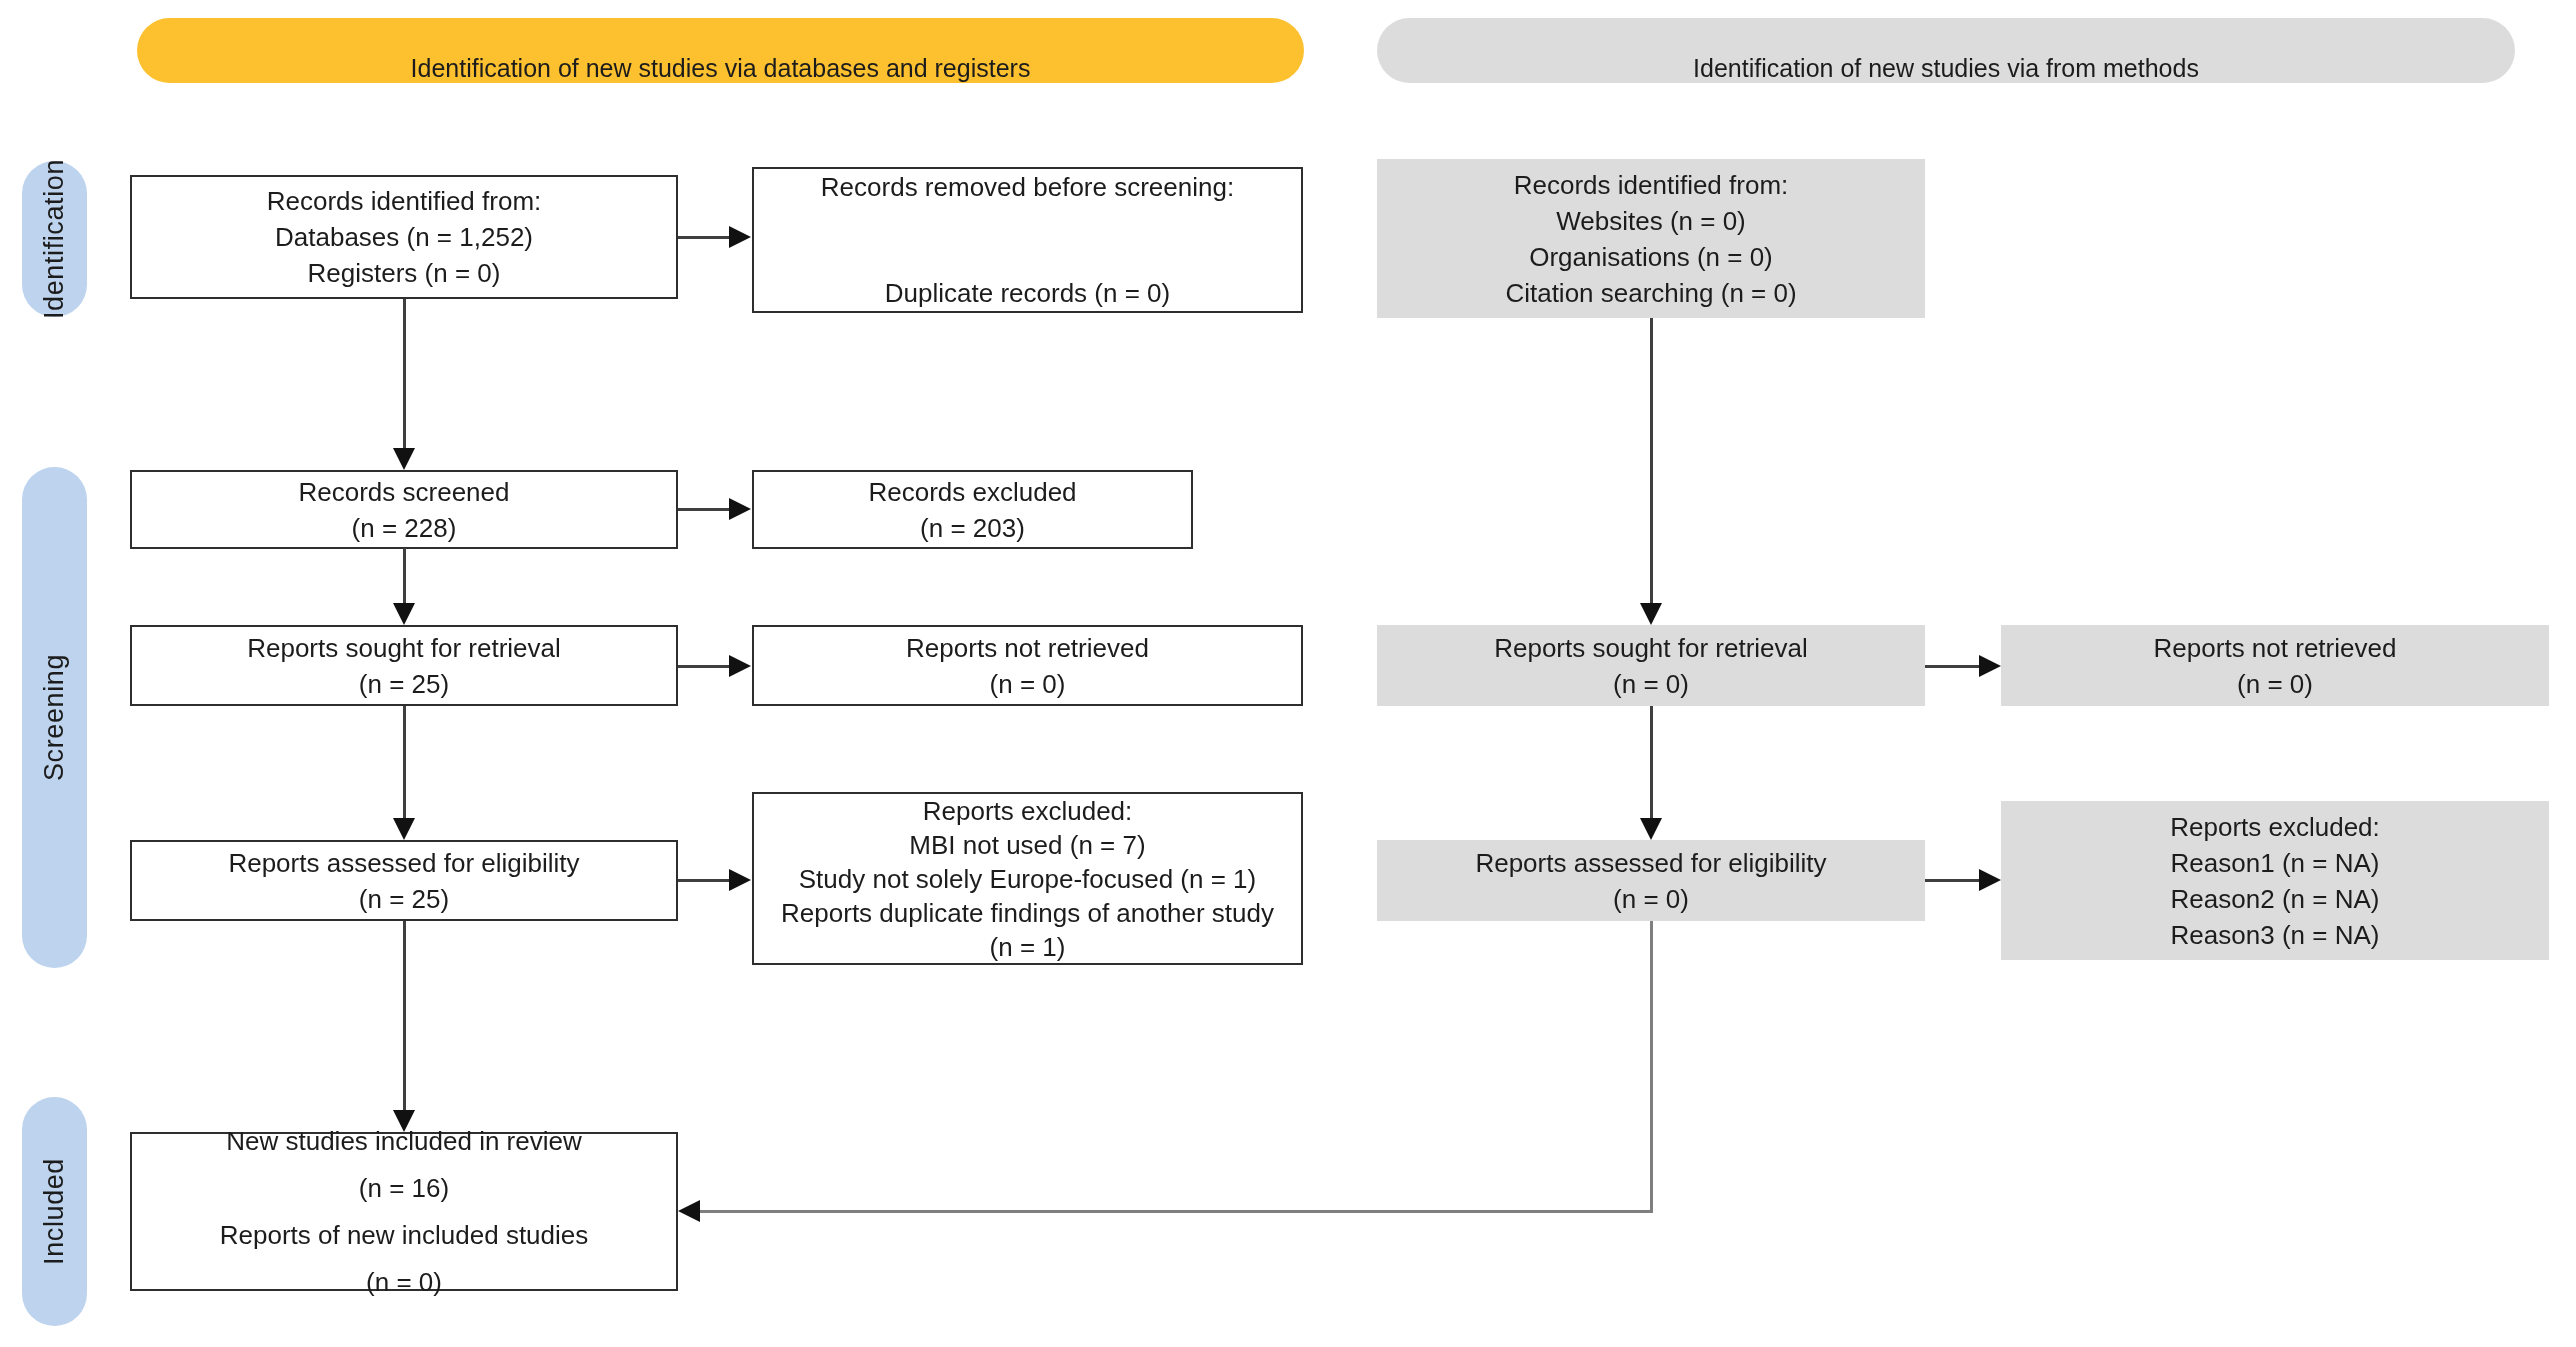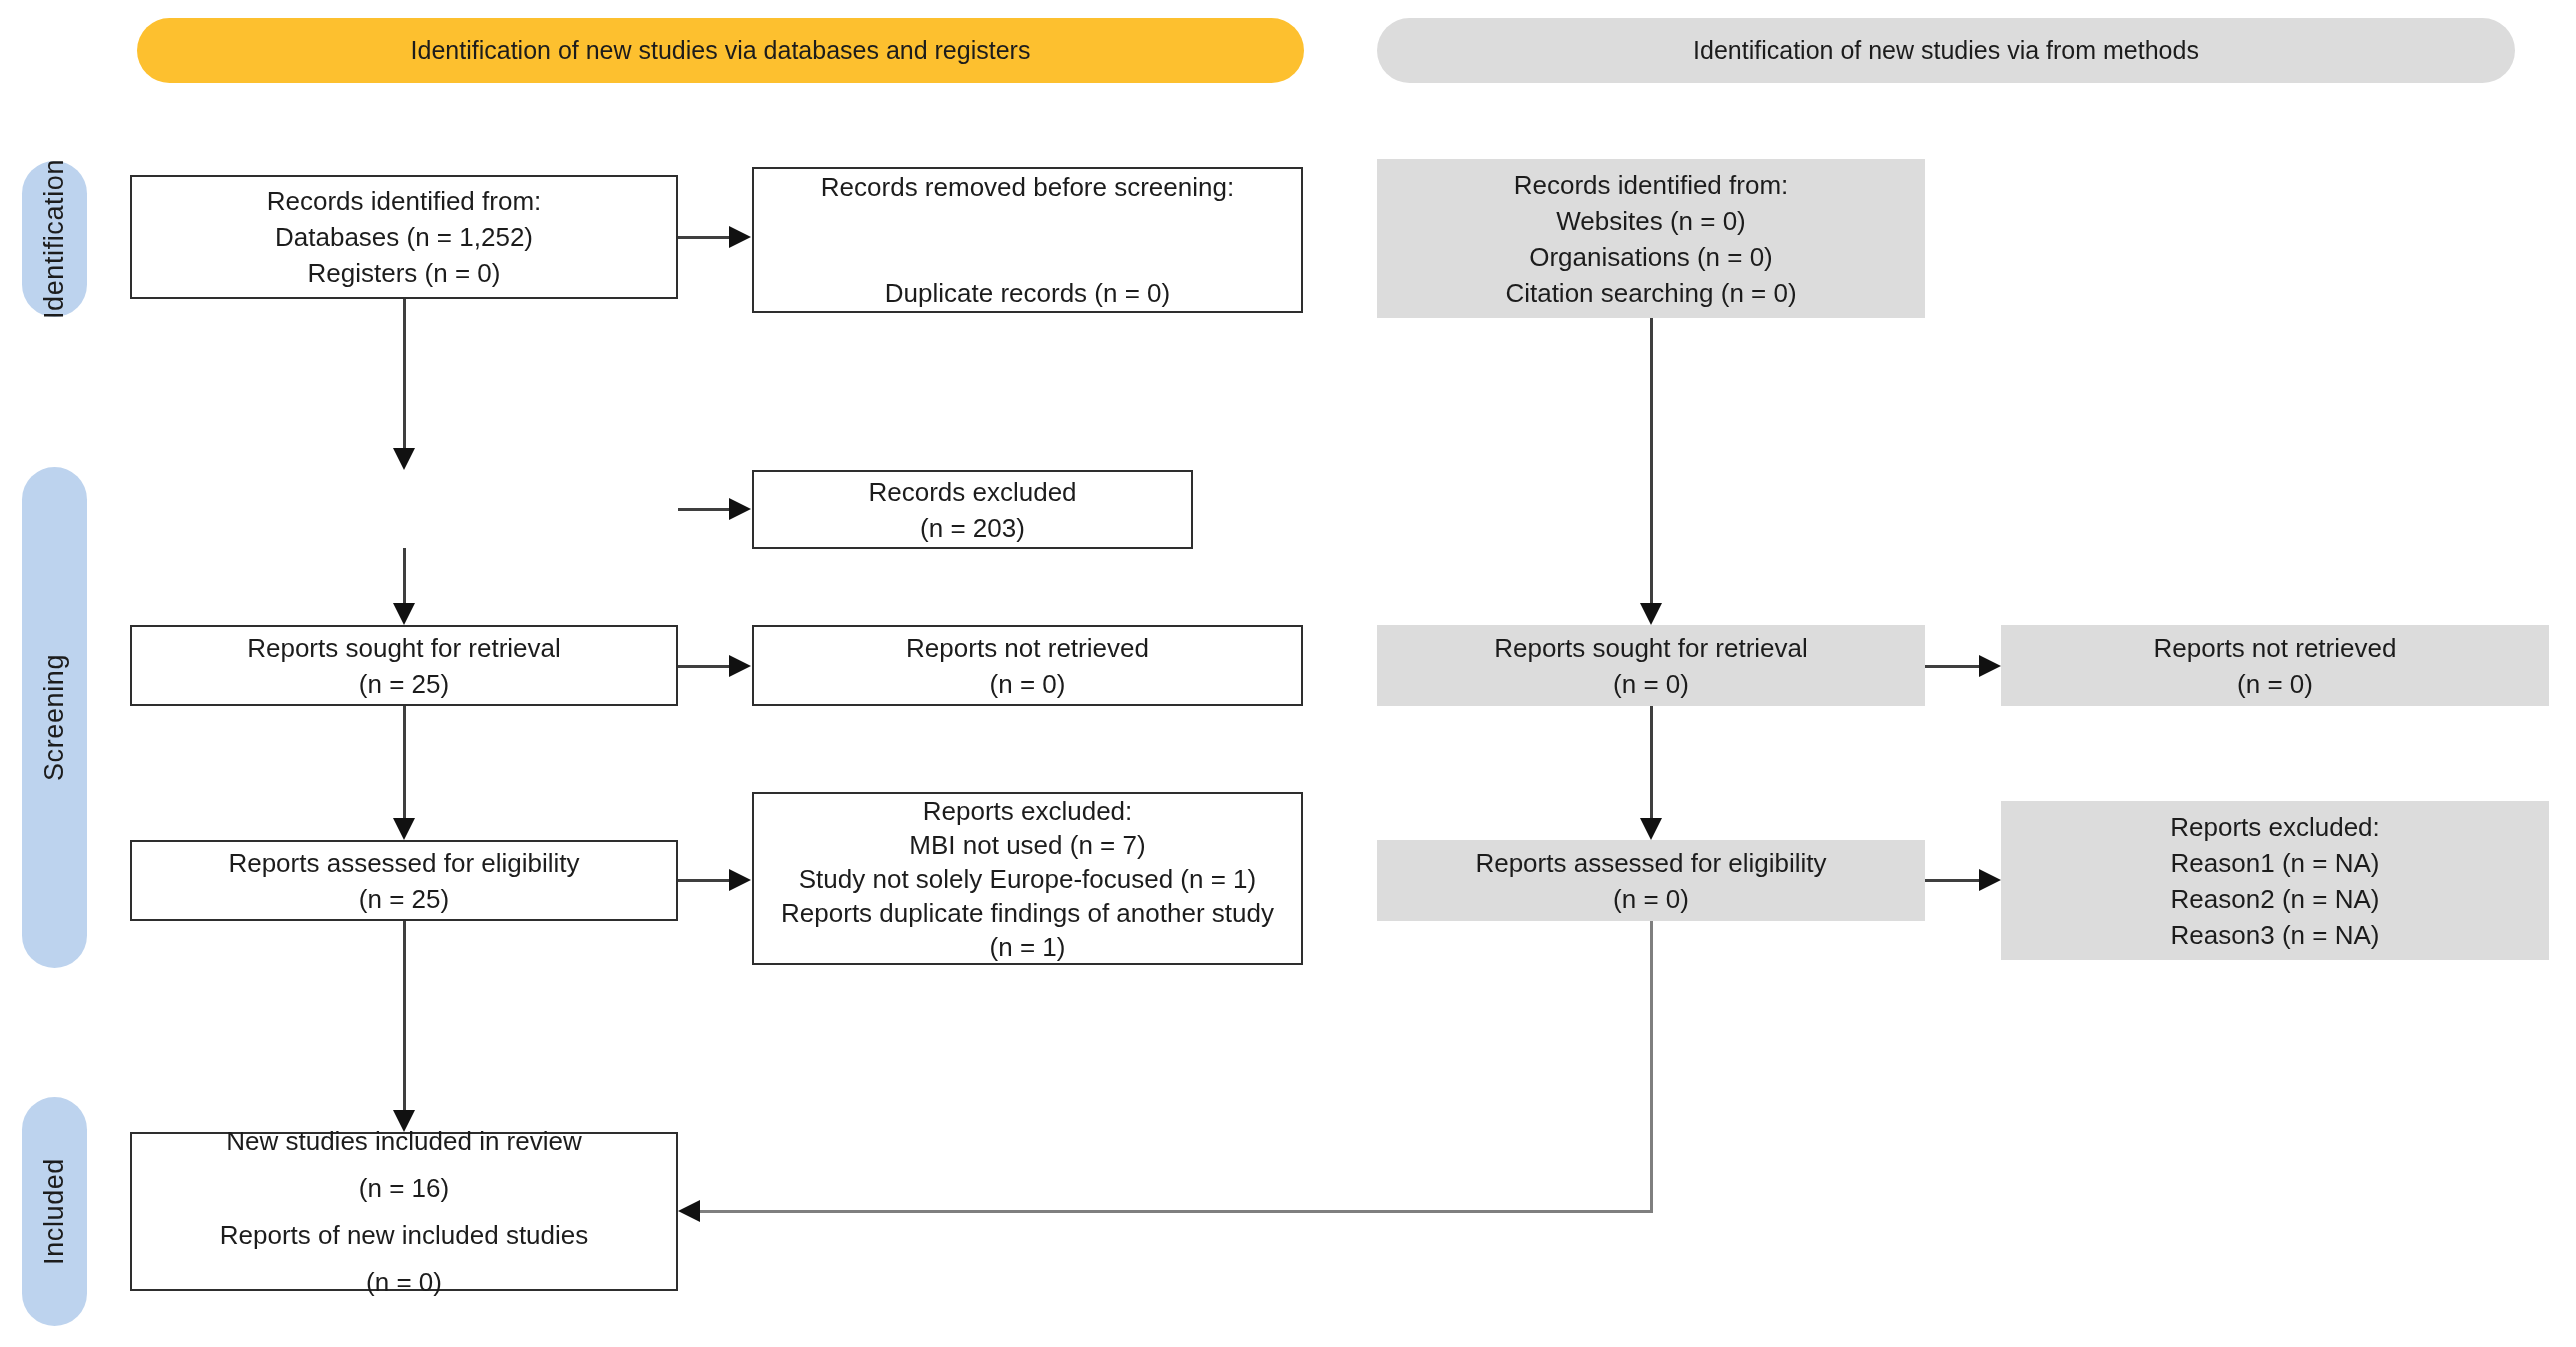--- a/index.html
+++ b/index.html
@@ -12,21 +12,21 @@
     --elbow-color:#7F7F7F;
     --arrowhead-color:#111111;
     --text-color:#1C1C1C;
   }
   html,body{margin:0;padding:0;background:#ffffff;}
   .canvas{
     position:relative;width:2576px;height:1347px;background:#ffffff;overflow:hidden;
     font-family:"Liberation Sans","DejaVu Sans",sans-serif;color:var(--text-color);
   }
   .pill{
-    position:absolute;border-radius:35px;display:flex;align-items:center;justify-content:center;
+    position:absolute;border-radius:35px;display:flex;align-items:flex-end;justify-content:center;
     font-size:25px;text-align:center;
   }
   .pill.amber{background:var(--header-db-bg);}
   .pill.graypill{background:var(--header-other-bg);}
   .stage{
     position:absolute;left:22px;width:65px;background:var(--stage-bg);border-radius:33px;
     display:flex;align-items:center;justify-content:center;
   }
   .stage .vtext{
     writing-mode:vertical-rl;transform:rotate(180deg);
@@ -79,20 +79,24 @@
     <div class="bline">Records removed before screening:</div>
     <div class="bline">Duplicate records (n = 0)</div>
   </div>
   <div class="box gray" style="left:1377px;top:159px;width:548px;height:159px;">
     <div class="bline">Records identified from:</div>
     <div class="bline">Websites (n = 0)</div>
     <div class="bline">Organisations (n = 0)</div>
     <div class="bline">Citation searching (n = 0)</div>
   </div>
 
+  <div class="box white" style="left:130px;top:470px;width:548px;height:79px;">
+    <div class="bline">Records screened</div>
+    <div class="bline">(n = 228)</div>
+  </div>
   <div class="box white" style="left:752px;top:470px;width:441px;height:79px;">
     <div class="bline">Records excluded</div>
     <div class="bline">(n = 203)</div>
   </div>
 
   <div class="box white" style="left:130px;top:625px;width:548px;height:81px;">
     <div class="bline">Reports sought for retrieval</div>
     <div class="bline">(n = 25)</div>
   </div>
   <div class="box white" style="left:752px;top:625px;width:551px;height:81px;">

